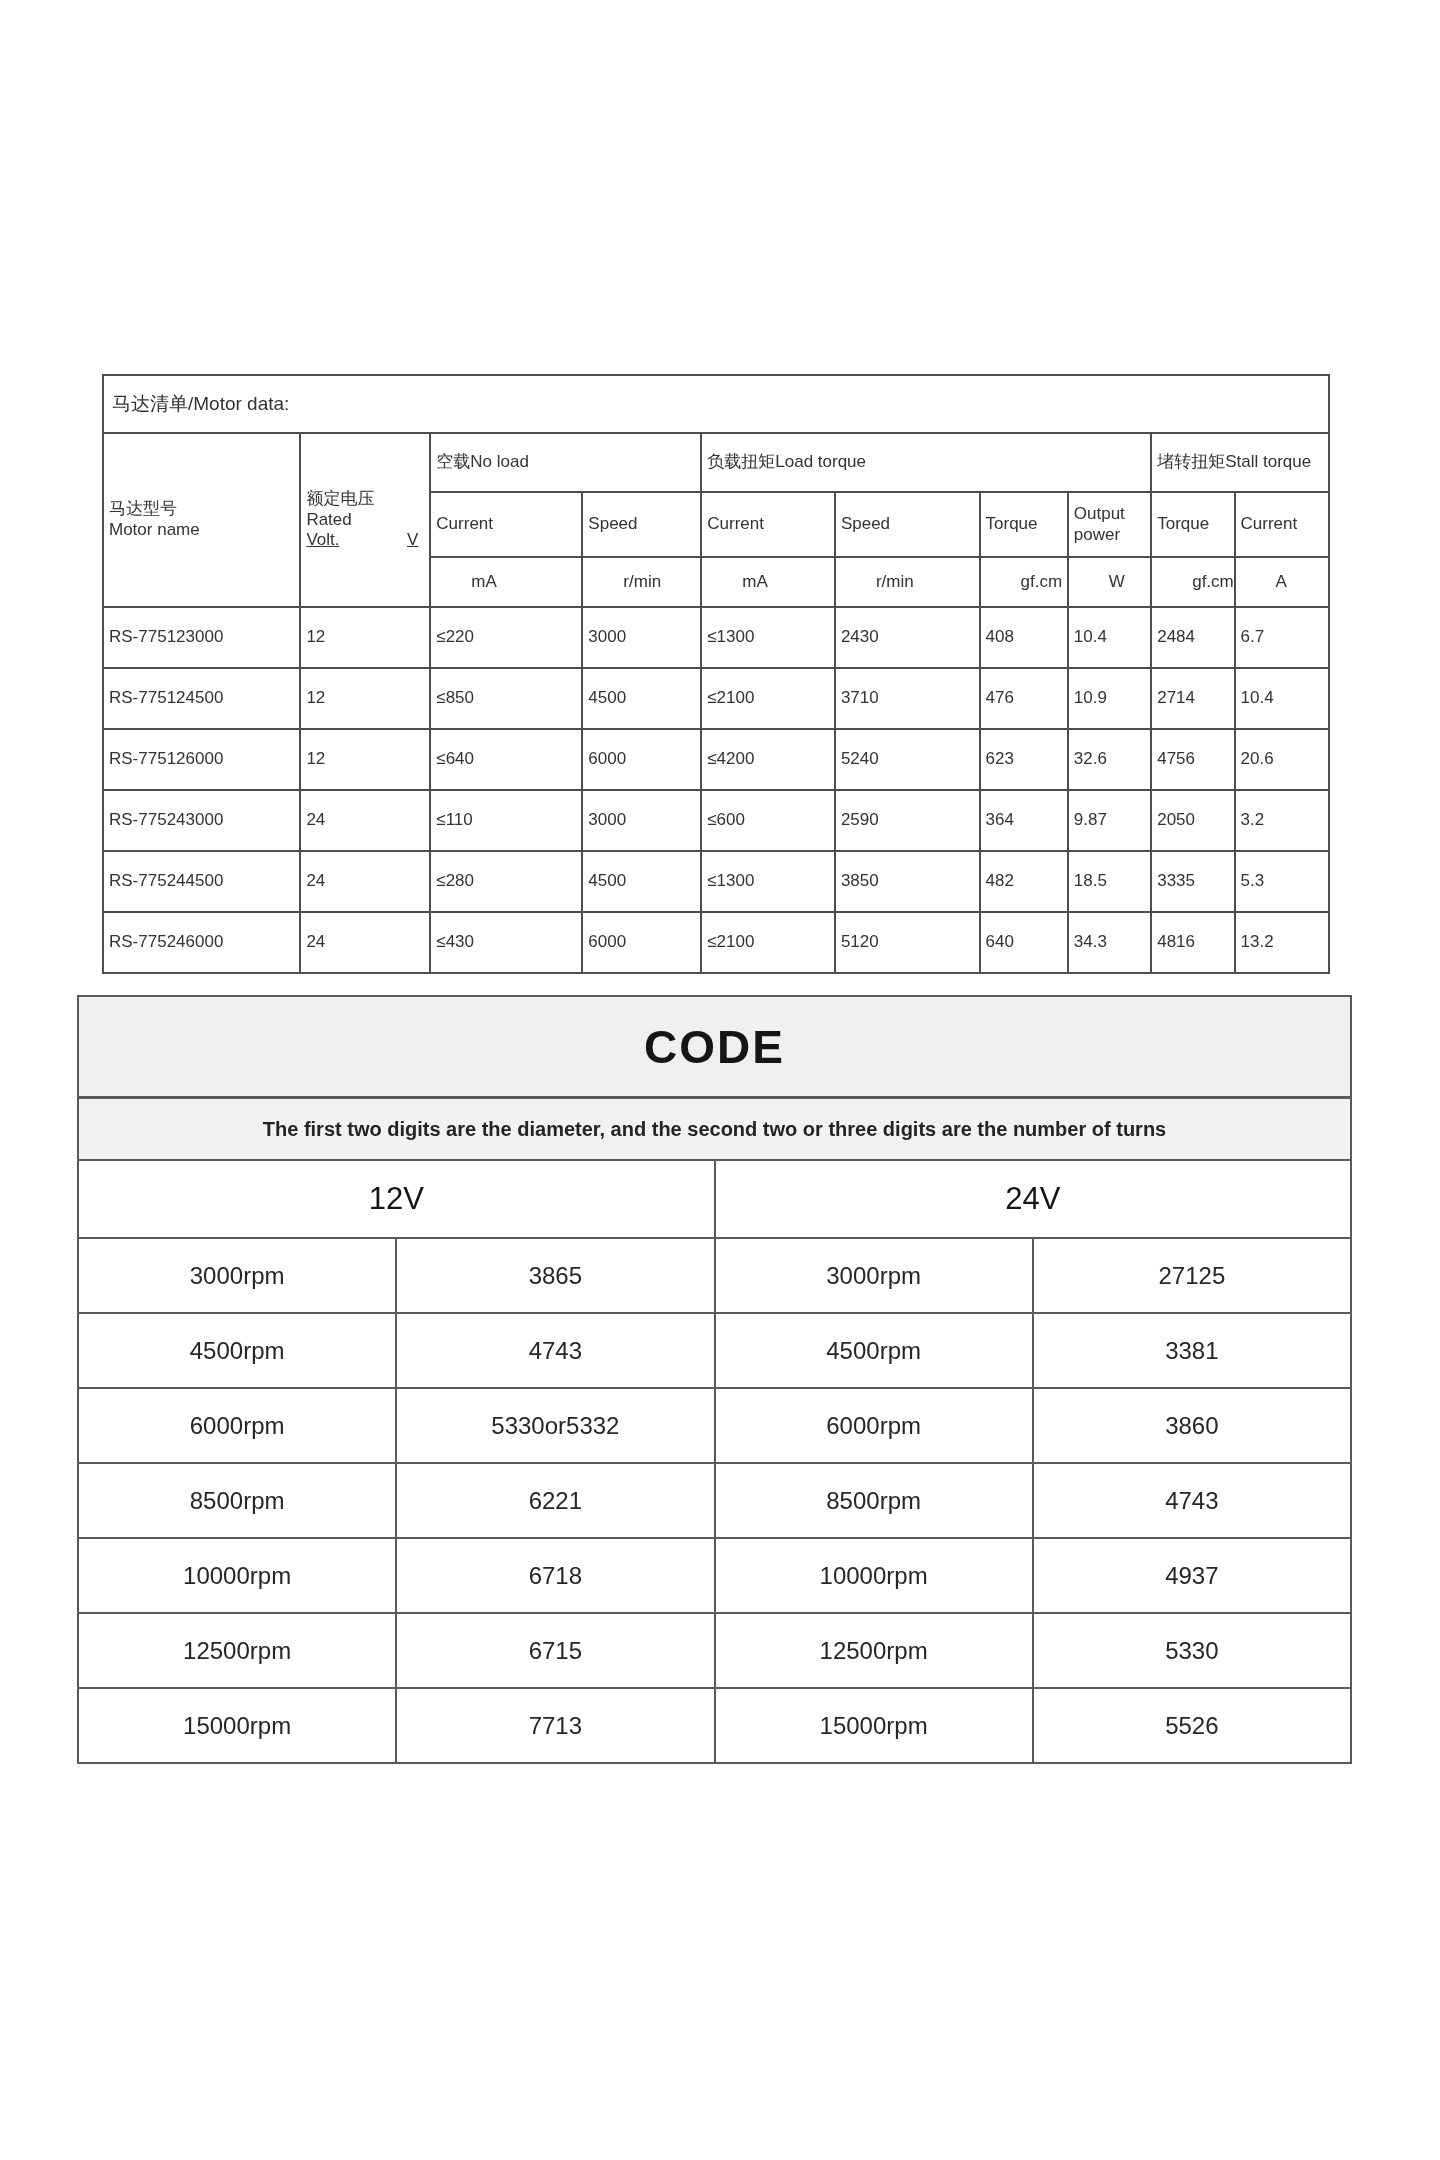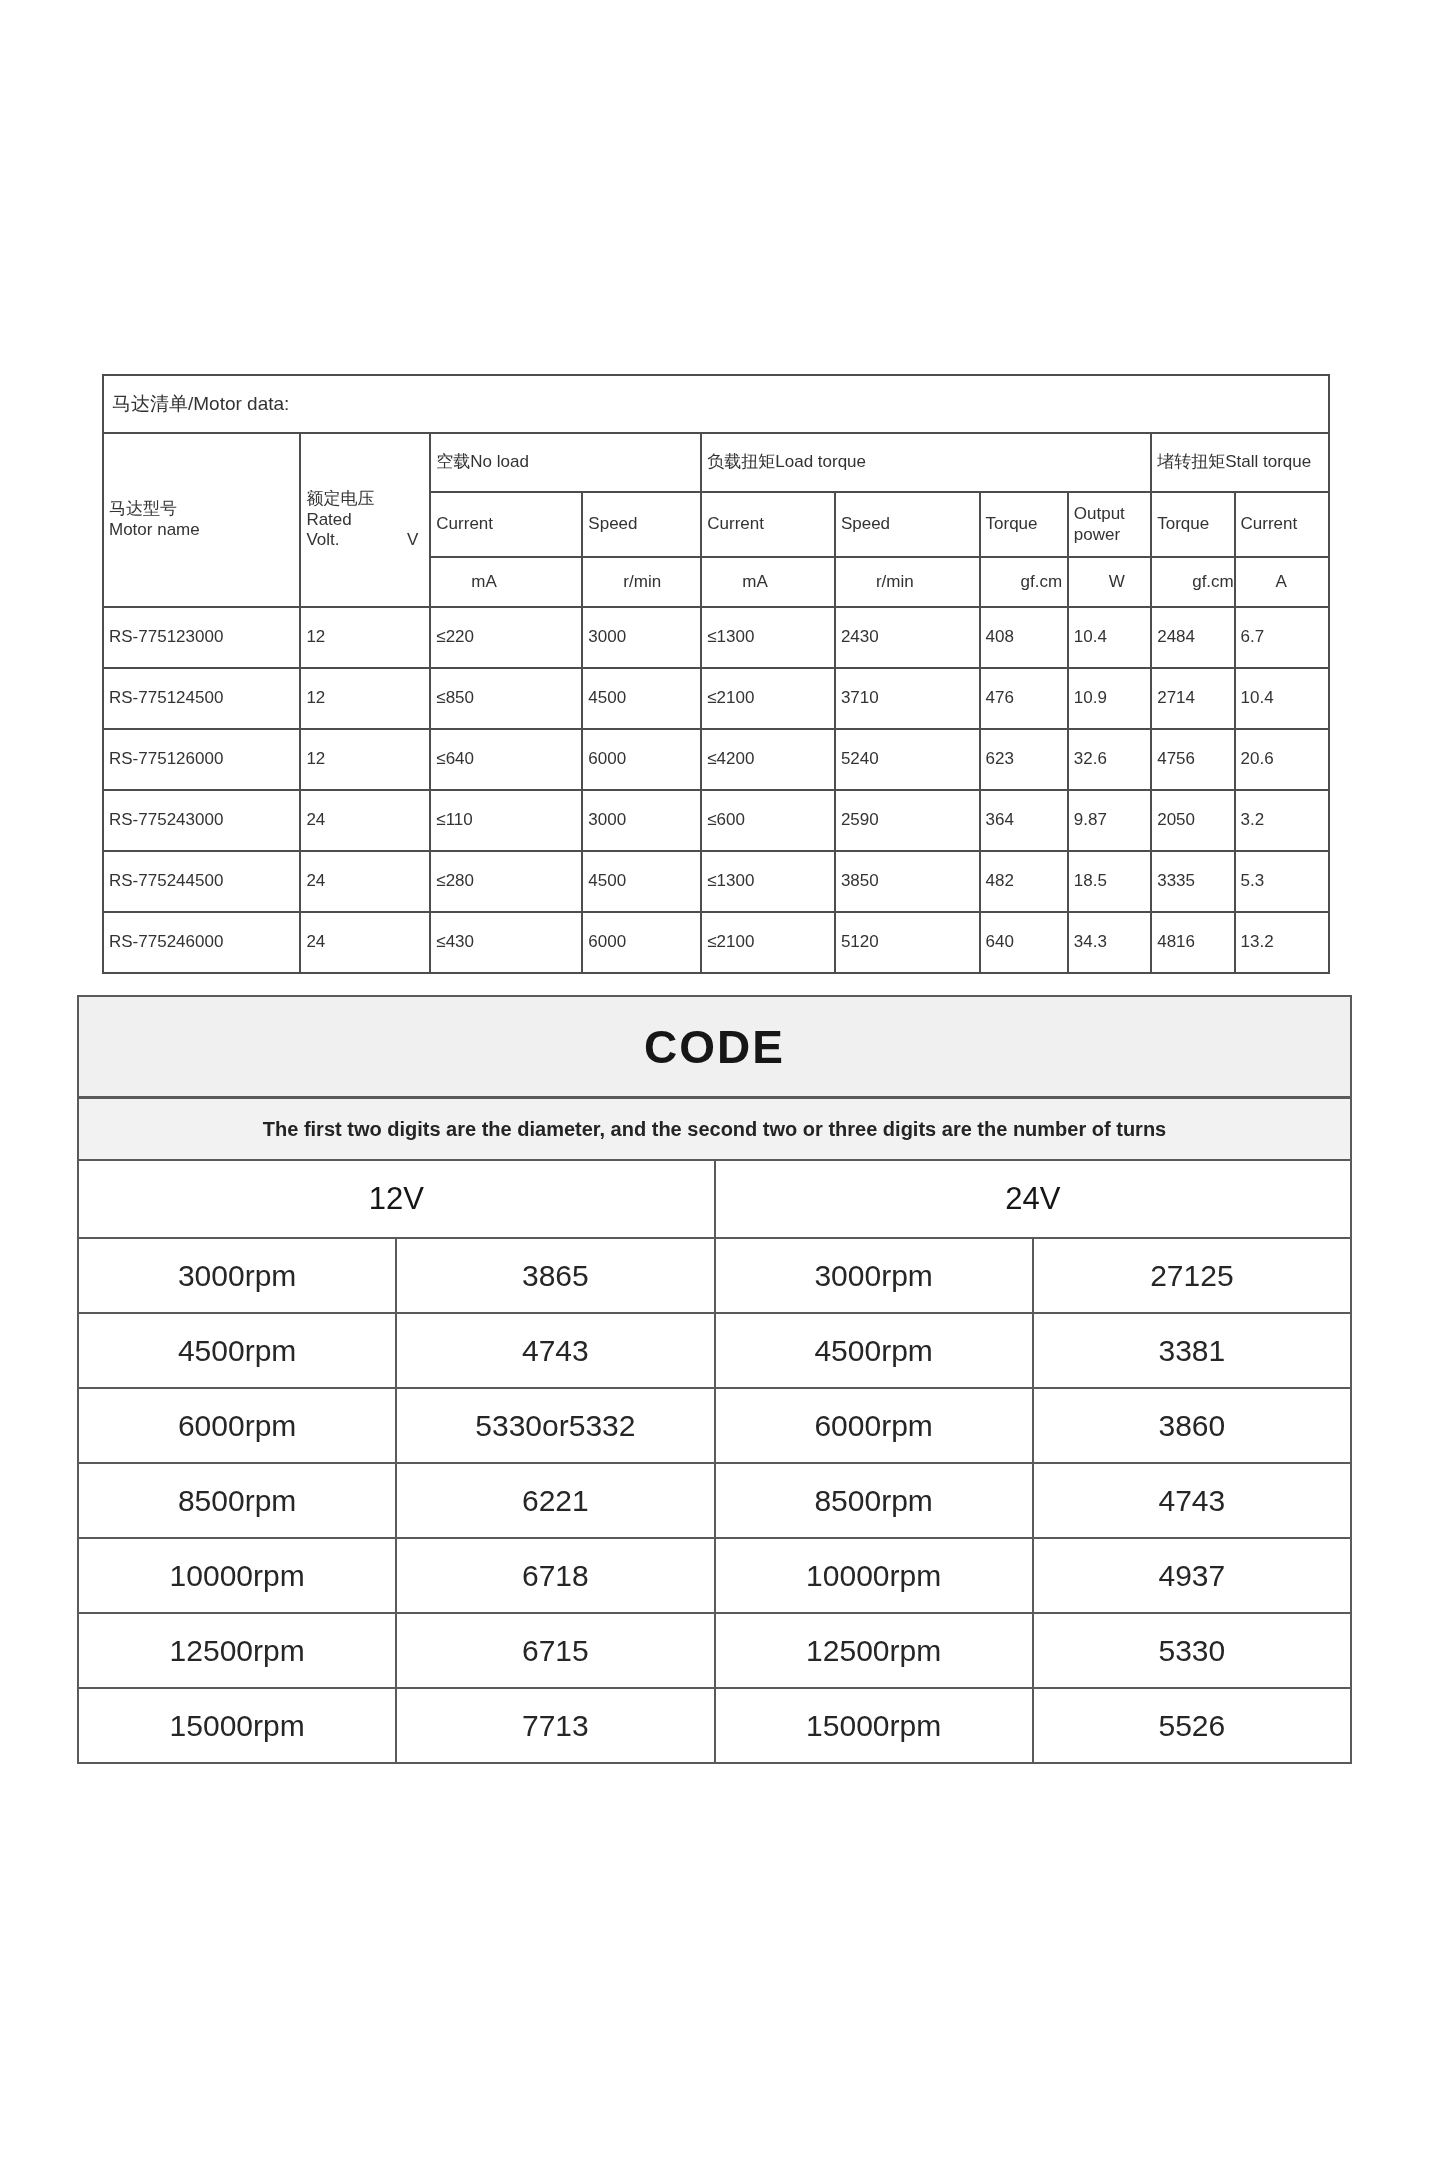--- a/index.html
+++ b/index.html
@@ -43,20 +43,21 @@
     padding-left: 8px;
   }
   .motor-table .group-row td { height: 53px; }
   .motor-table .label-row td { height: 59px; }
   .motor-table .unit-row td  { height: 44px; padding-left: 40px; }
   .motor-table .data-row td  { height: 55px; }
   .volt-line {
     display: flex;
     justify-content: space-between;
     padding-right: 6px;
+    text-decoration: underline;
   }
 
   
   .code-table {
     position: absolute;
     left: 77px;
     top: 995px;
     width: 1275px;
     border-collapse: collapse;
     table-layout: fixed;
@@ -85,21 +86,21 @@
     font-weight: bold;
     color: #242424;
   }
   .code-table .voltage-row td {
     height: 76px;
     font-size: 31px;
     color: #161616;
   }
   .code-table .code-data-row td {
     height: 73px;
-    font-size: 30px;
+    font-size: 24px;
     color: #262626;
   }
 </style>
 </head>
 <body>
 
 <div class="page">
 
   <table class="motor-table">
     <colgroup>

